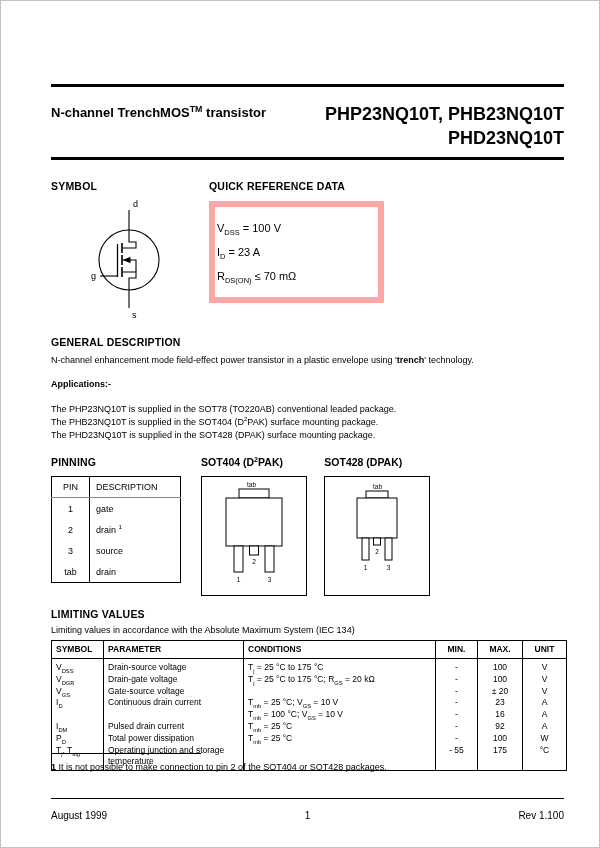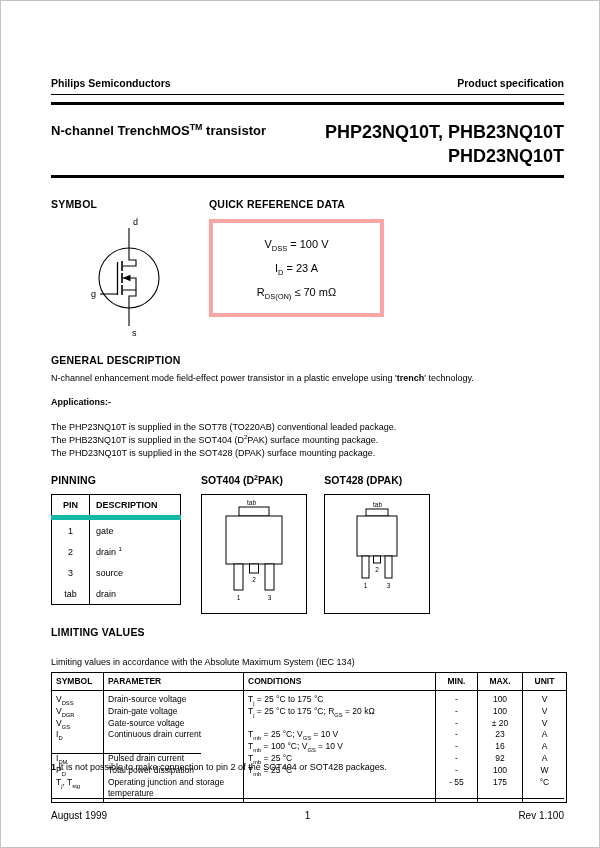--- a/index.html
+++ b/index.html
@@ -19,43 +19,43 @@
   .title-right { text-align:right; font-size:18px; font-weight:bold; line-height:1.35; }
 
   
   .top-cols { display:flex; margin-top:20px; }
   .col-features { width:182px; }
   .col-symbol { width:158px; }
   .col-qrd { width:175px; }
   .sec-h { font-size:10.5px; font-weight:bold; letter-spacing:0.2px; }
   .bullets { list-style:none; margin-top:7px; font-size:9px; line-height:1.5; }
   .bullets li::before { content:"• "; }
-  .qrd-box { border:4px solid #fca5a5; margin-top:9px; padding:9px 2px; text-align:center; font-size:11px; }
+  .qrd-box { border:6px solid #fca5a5; margin-top:9px; padding:9px 2px; text-align:left; font-size:11px; }
   .qrd-box .qrd-row { padding:6px 0; }
   .symbol-svg-wrap { text-align:center; margin-top:4px; }
 
   
   .section { margin-top:12px; }
   .body-text { font-size:9px; line-height:1.4; margin-top:6px; }
   .pkg-lines { margin-top:12px; font-size:9px; line-height:1.45; }
 
   
   .pinning-row { display:flex; margin-top:14px; }
   .pin-col { width:150px; }
   .pkg-col { width:123.3px; }
   .pkg-h { font-size:10.5px; font-weight:bold; }
   .pin-table { border-collapse:collapse; border:1px solid #000; margin-top:8px; width:130px; font-size:9px; }
-  .pin-table th { font-weight:bold; text-align:left; border-bottom:5px solid #14b8a6; padding:5px 6px; }
+  .pin-table th { font-weight:normal; text-align:left; border-bottom:1px solid #14b8a6; padding:5px 6px; }
   .pin-table td { padding:6px 6px 5px 6px; vertical-align:top; }
   .pin-table th + th, .pin-table td + td { border-left:1px solid #000; }
   .pin-table .pin-num { width:38px; text-align:center; }
   .pkg-box { border:1px solid #000; margin-top:8px; width:106px; height:120px; background:#fff; }
 
   
-  .lv-intro { font-size:9px; margin-top:19px; }
+  .lv-intro { font-size:9px; margin-top:5px; }
   .lv-table { border-collapse:collapse; border:1px solid #000; width:100%; margin-top:5px; font-size:8.5px; line-height:1.28; table-layout:fixed; }
   .lv-table th { font-weight:bold; text-align:left; border-bottom:1px solid #000; padding:3px 4px; }
   .lv-table td { padding:0.5px 4px; vertical-align:top; }
   .lv-table th + th, .lv-table td + td { border-left:1px solid #000; }
   .lv-table th.num, .lv-table td.num { text-align:center; }
   .lv-table tbody tr:first-child td { padding-top:3px; }
   .lv-table tbody tr:last-child td { padding-bottom:3px; }
 
   
   .footnote { position:absolute; left:50px; right:35px; top:752px; font-size:9px; }
@@ -66,24 +66,20 @@
   .doc-footer .f-right { width:33%; text-align:right; }
 
   svg text { font-family:"Liberation Sans", sans-serif; }
 </style>
 </head>
 <body>
 
 <div class="page">
   <div class="content">
 
-    <div class="doc-header">
-      <span>Philips Semiconductors</span>
-      <span>Product specification</span>
-    </div>
 
     <div class="title-block">
       <div class="title-left"><span>N-channel TrenchMOS</span><sup>TM</sup><span> transistor</span></div>
       <div class="title-right">
         <div>PHP23NQ10T, PHB23NQ10T</div>
         <div>PHD23NQ10T</div>
       </div>
     </div>
 
     <div class="top-cols">

